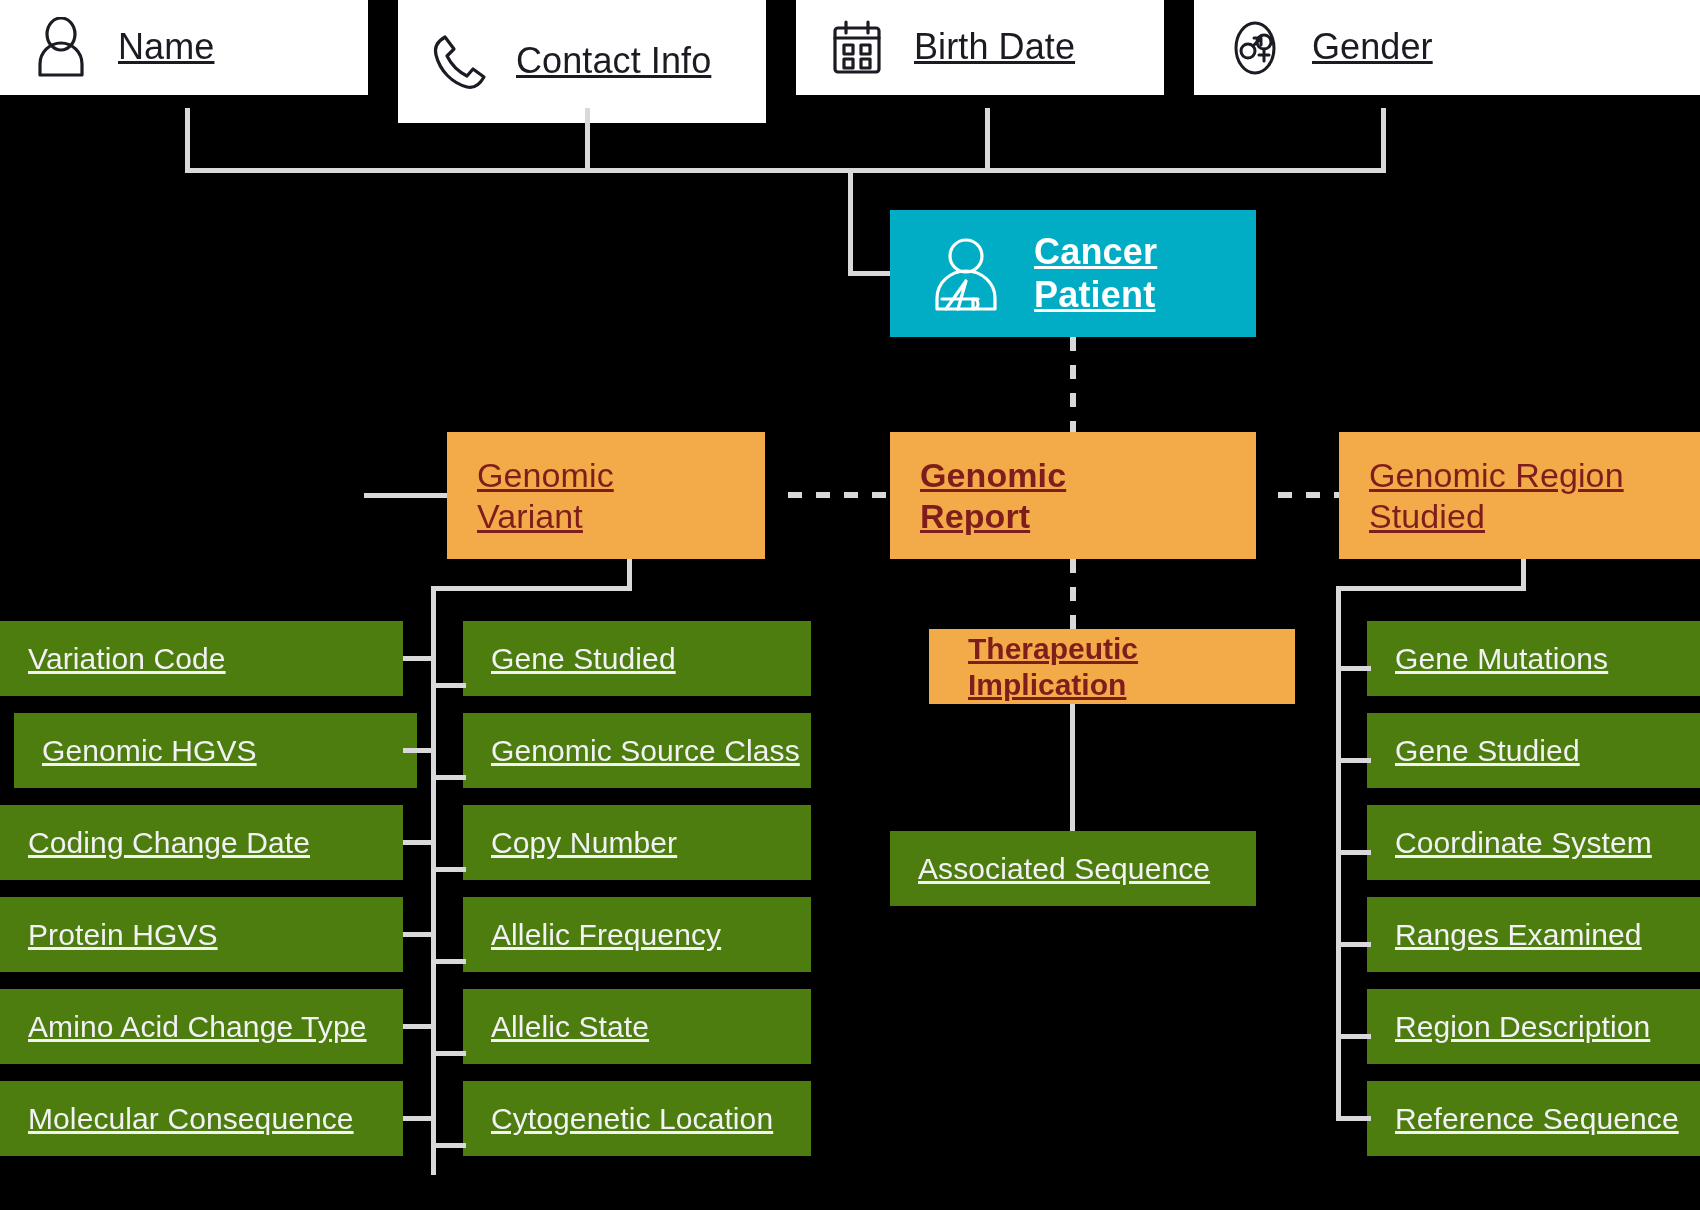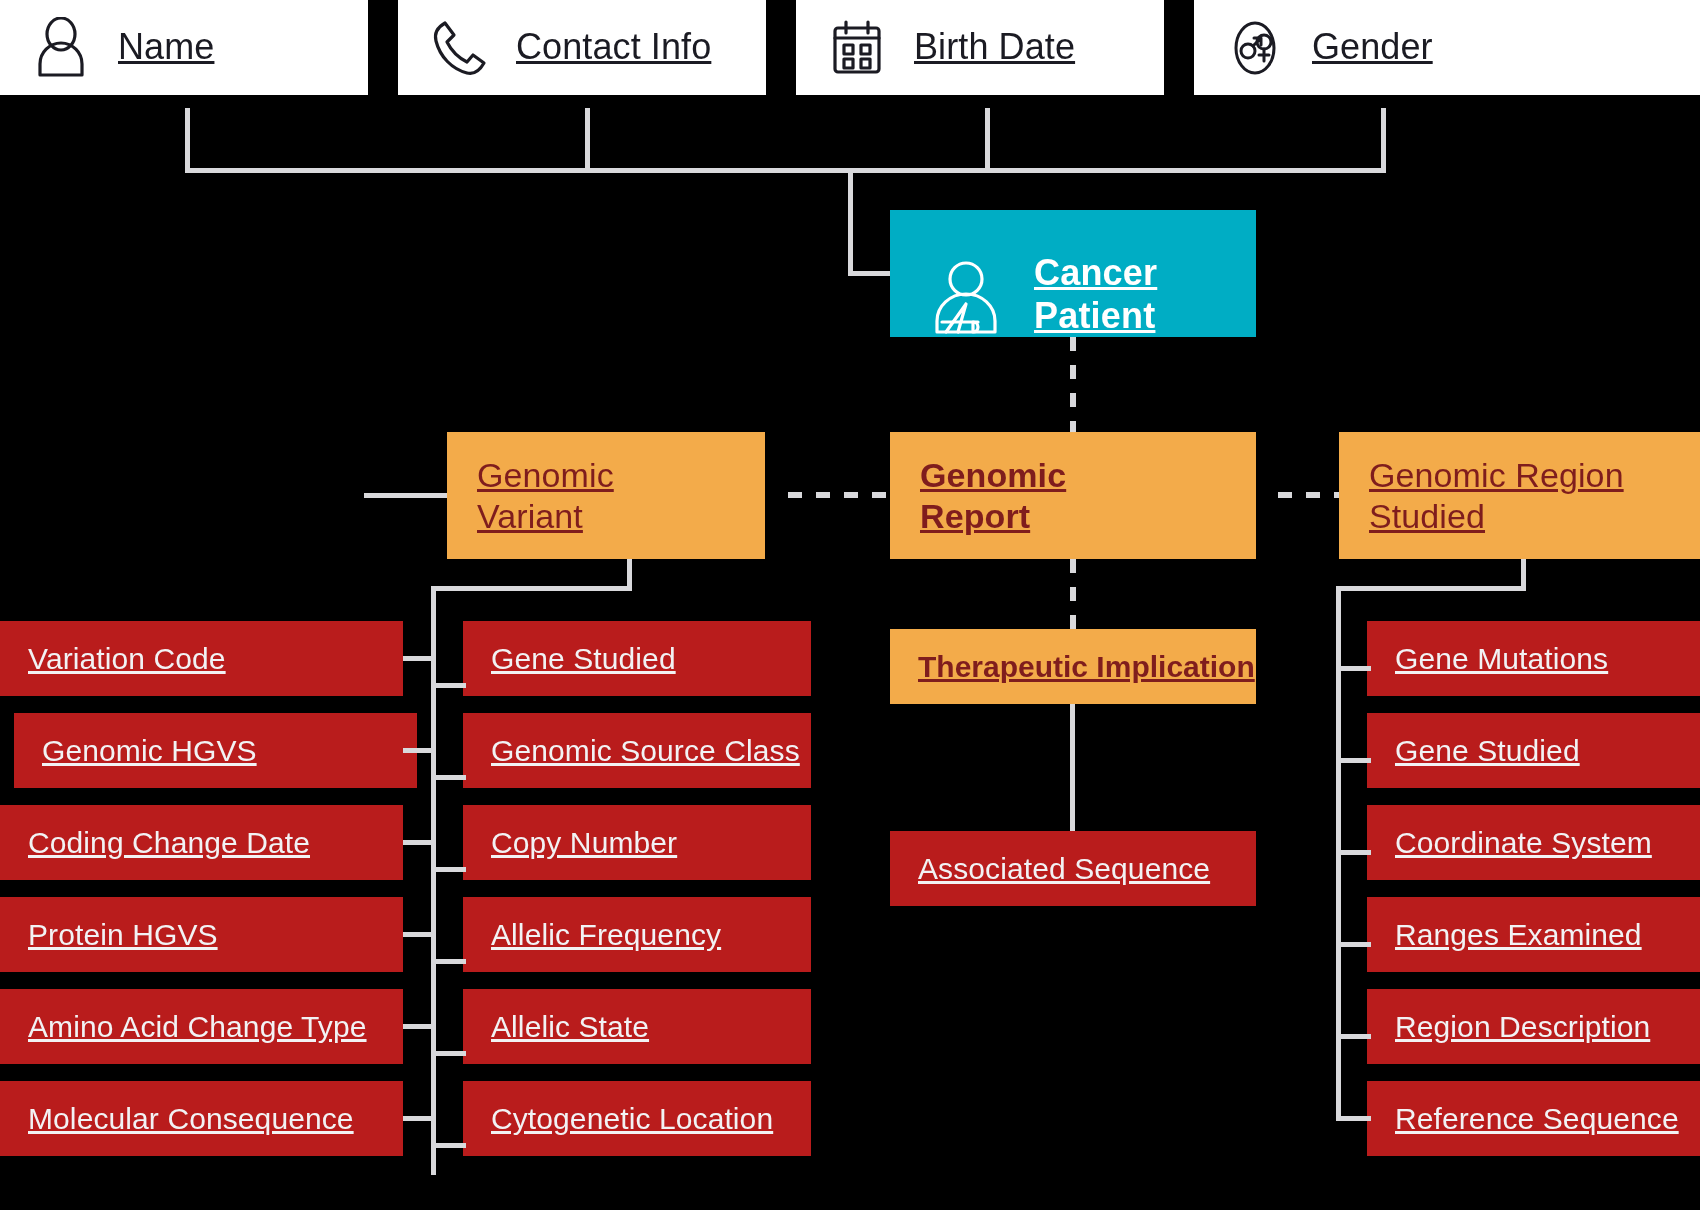--- a/index.html
+++ b/index.html
@@ -29,28 +29,27 @@
     overflow: hidden;
   }
 
   .node-white {
     background: #ffffff;
     color: #1b1b23;
   }
   .node-teal {
     background: #00adc4;
     color: #ffffff;
-    align-items: flex-end;
   }
   .node-orange {
     background: #f3ab4a;
     color: #7f1d1d;
   }
   .node-gray {
-    background: #b91c1c;
+    background: #4d7c0f;
     color: #f2f2f4;
   }
 
   .node-label {
     white-space: pre-line;
     line-height: 1.18;
     text-decoration: underline;
   }
 
   
@@ -115,21 +114,22 @@
     padding-left: 28px;
   }
   .card-attr .node-label {
     font-size: 30px;
     font-weight: 400;
     letter-spacing: .1px;
   }
 
   
   .card-implication {
-    padding-left: 28px;
+    padding-left: 39px;
+    margin-left: 39px;
   }
   .card-implication .node-label {
     font-size: 30px;
     font-weight: 600;
   }
 
   
   .conn {
     position: absolute;
     background: #d9d9dc;
@@ -160,21 +160,21 @@
   <div class="node node-white card-top" style="left:0px; top:0px; width:368px; height:95px;">
     <span class="icon">
       <svg viewBox="0 0 62 62" width="62" height="62" fill="none" stroke="#1b1b23" stroke-width="3.2" stroke-linecap="round" stroke-linejoin="round">
         <ellipse cx="31" cy="17" rx="14" ry="16"></ellipse>
         <path d="M10 58 L10 47 a21 21 0 0 1 42 0 L52 58 Z"></path>
       </svg>
     </span>
     <span class="node-label">Name</span>
   </div>
 
-  <div class="node node-white card-top" style="left:398px; top:0px; width:368px; height:95px;">
+  <div class="node node-white card-top" style="left:398px; top:0px; width:368px; height:123px;">
     <span class="icon">
       <svg viewBox="0 0 62 62" width="62" height="62" fill="none" stroke="#1b1b23" stroke-width="3.2" stroke-linecap="round" stroke-linejoin="round">
         <path d="M17 6 C10 10 6 16 8 24 C12 40 24 52 39 56 C47 58 52 53 56 46
                  L45 38 L39 45 C31 41 23 33 19 25 L26 18 Z"></path>
       </svg>
     </span>
     <span class="node-label">Contact Info</span>
   </div>
 
   <div class="node node-white card-top" style="left:796px; top:0px; width:368px; height:95px;">

